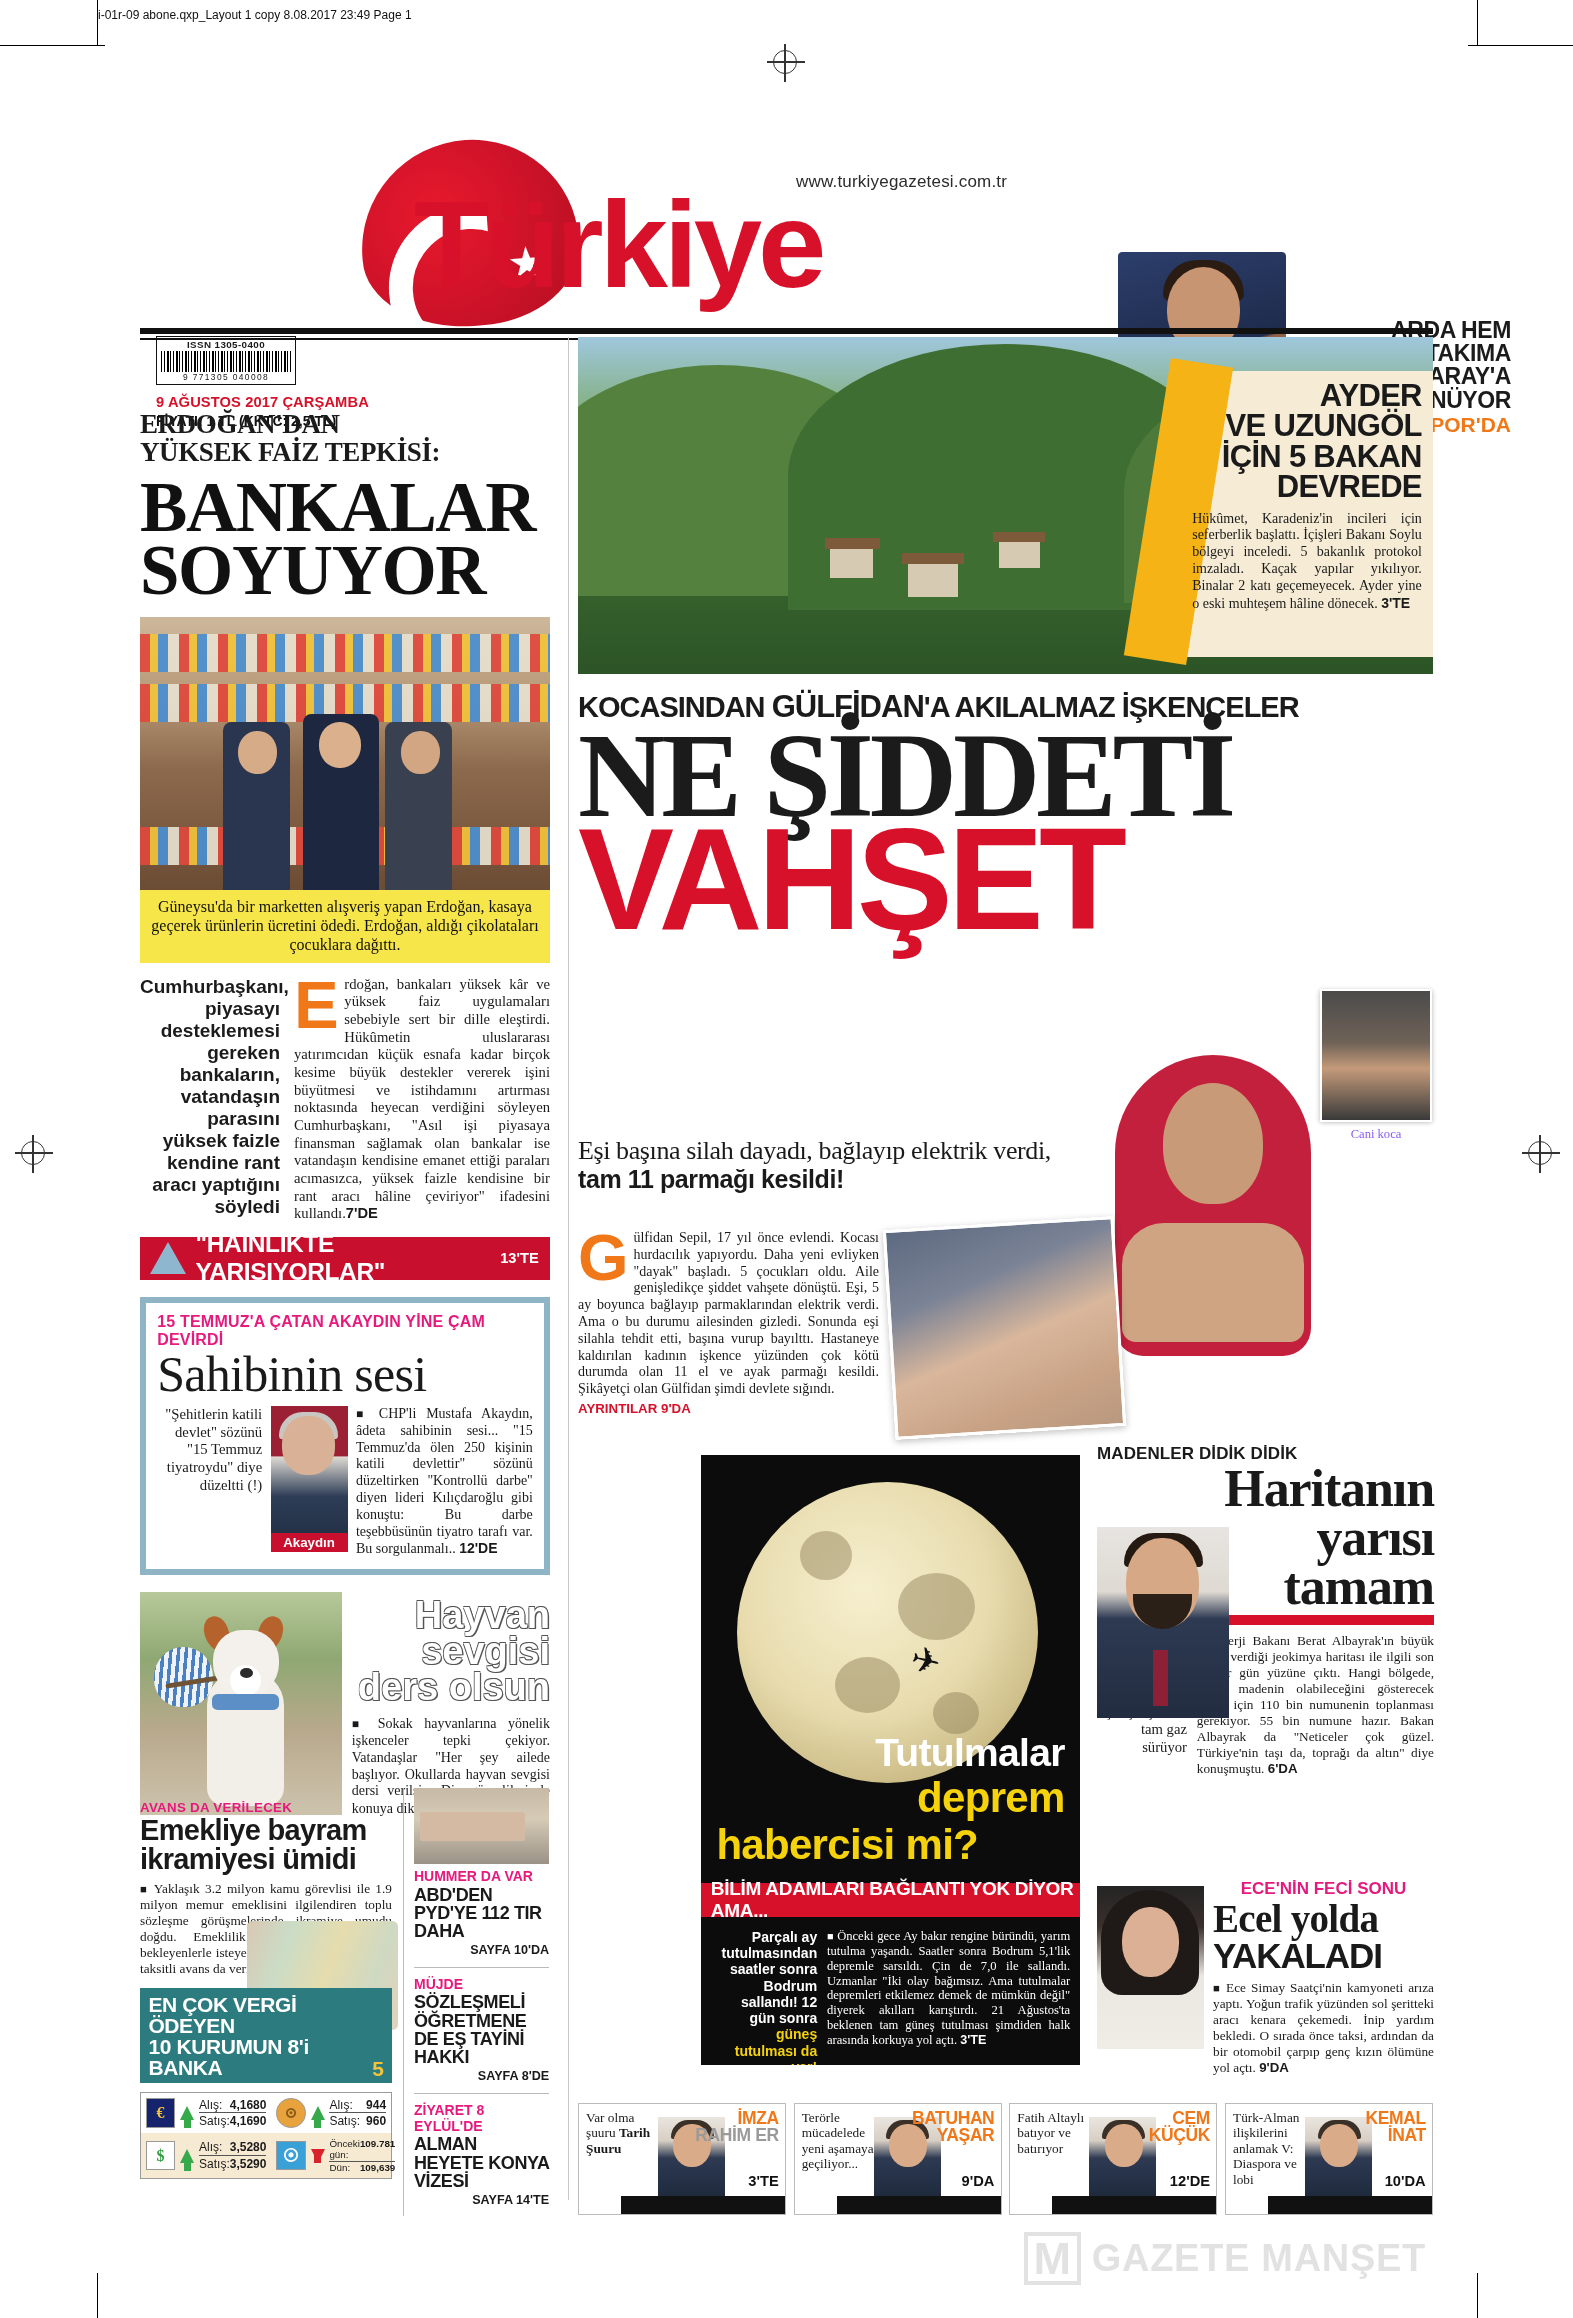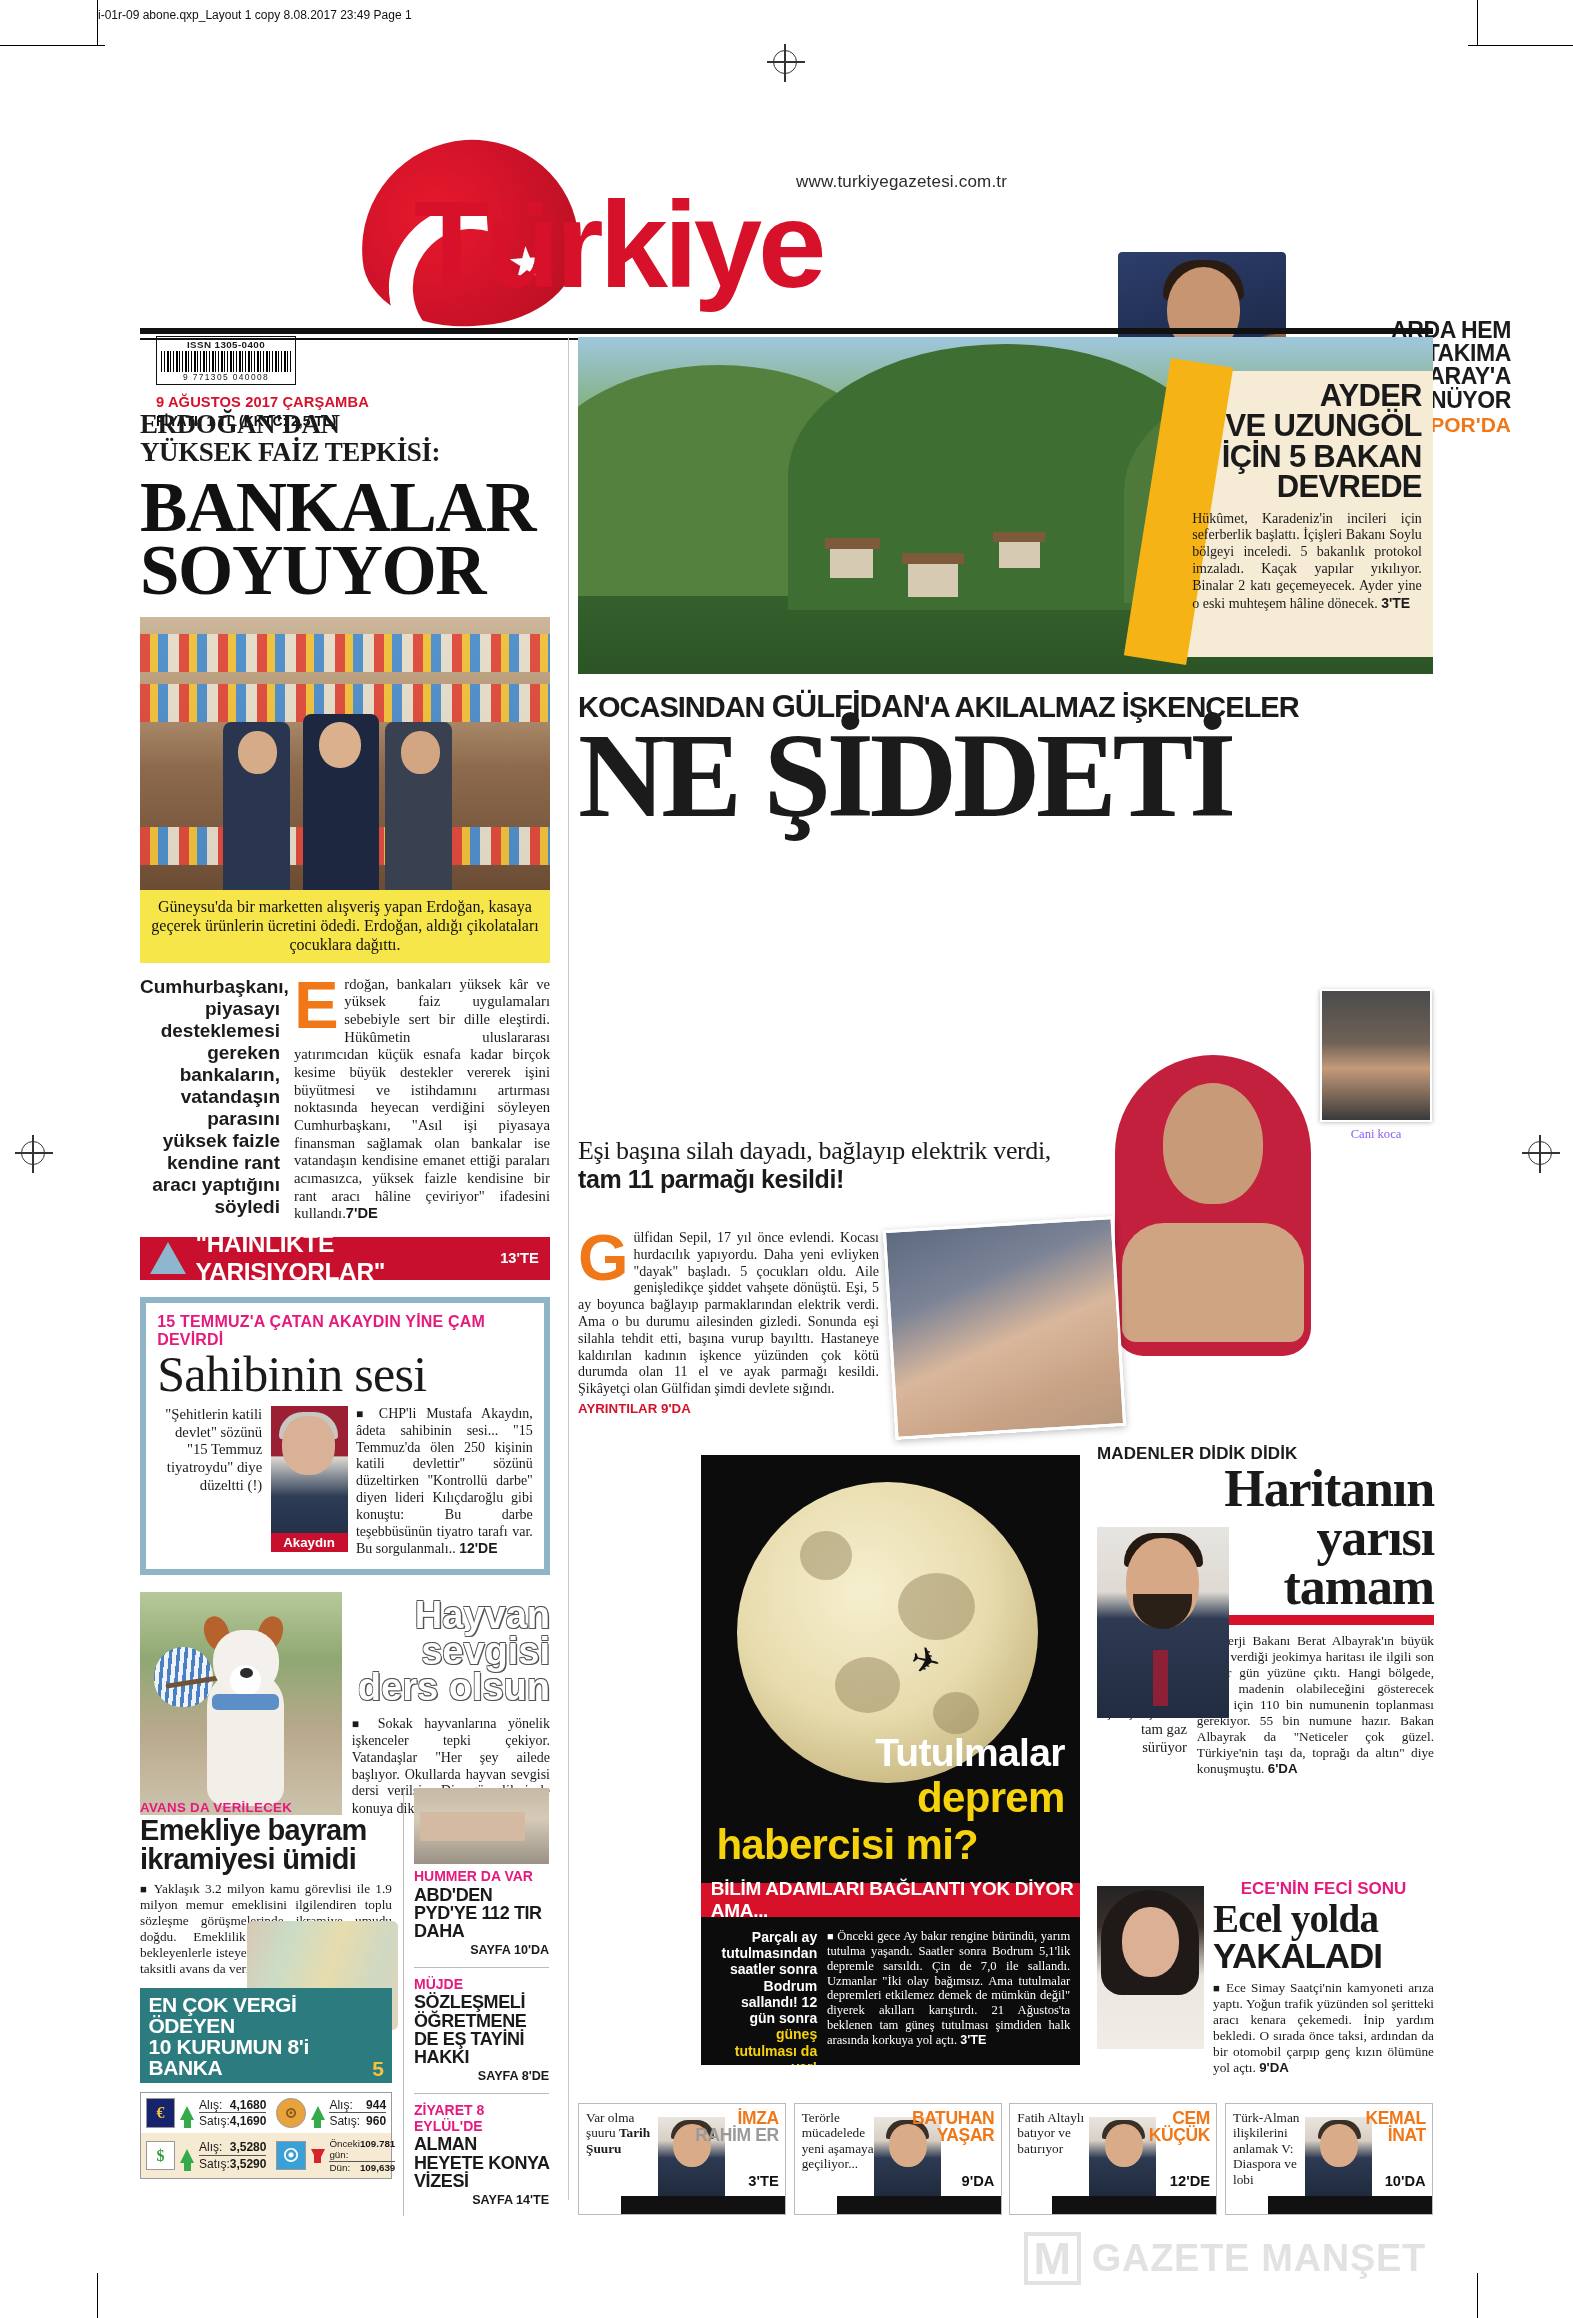--- a/index.html
+++ b/index.html
@@ -553,20 +553,21 @@
       <div class="p">
         <span>Hükûmet, Karadeniz'in incileri için seferberlik başlattı. İçişleri Bakanı Soylu bölgeyi inceledi. 5 bakanlık protokol imzaladı. Kaçak yapılar yıkılıyor. Binalar 2 katı geçemeyecek. Ayder yine o eski muhteşem hâline dönecek.</span>
         <span class="pageref">3'TE</span>
       </div>
     </div>
   </div>
 
   <div class="siddet">
     <div class="kick"><span>KOCASINDAN </span><b>GÜLFİDAN</b><span>'A AKILALMAZ İŞKENCELER</span></div>
     <div class="ne">NE ŞİDDETİ</div>
+    <div class="vah">VAHŞET</div>
   </div>
 
   <div class="womanphoto">
     <div class="scarf"></div>
     <div class="face"></div>
     <div class="hands"></div>
   </div>
   <div class="cocaphoto"></div>
   <div class="cocacap">Cani koca</div>
 

